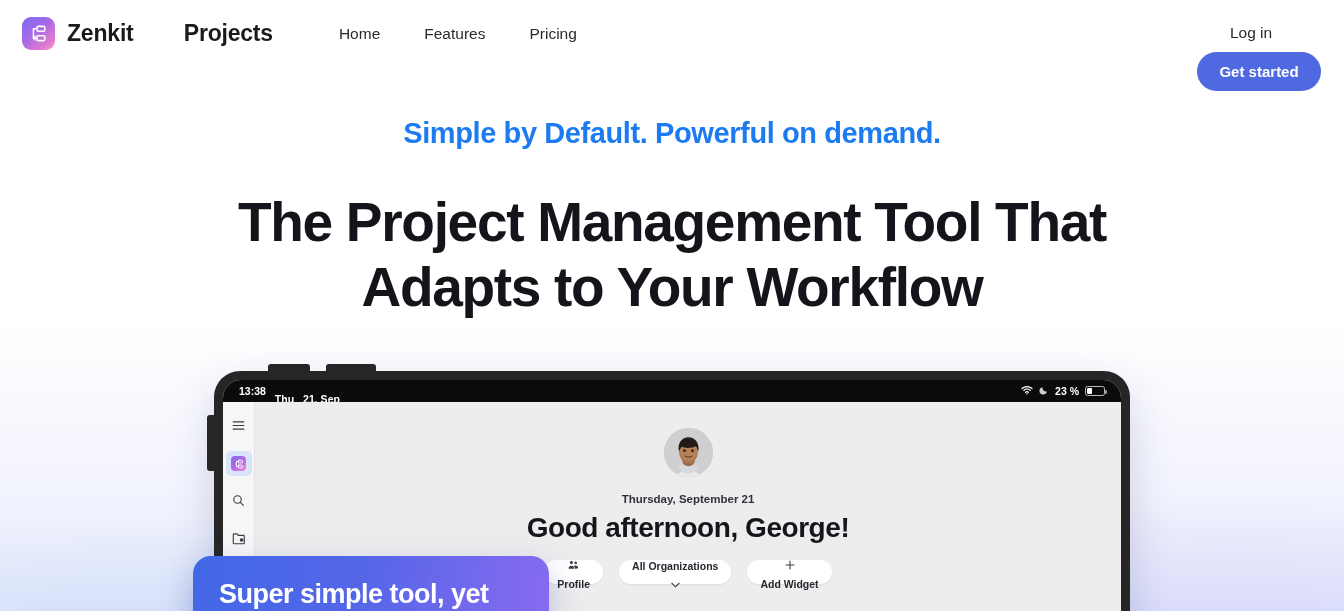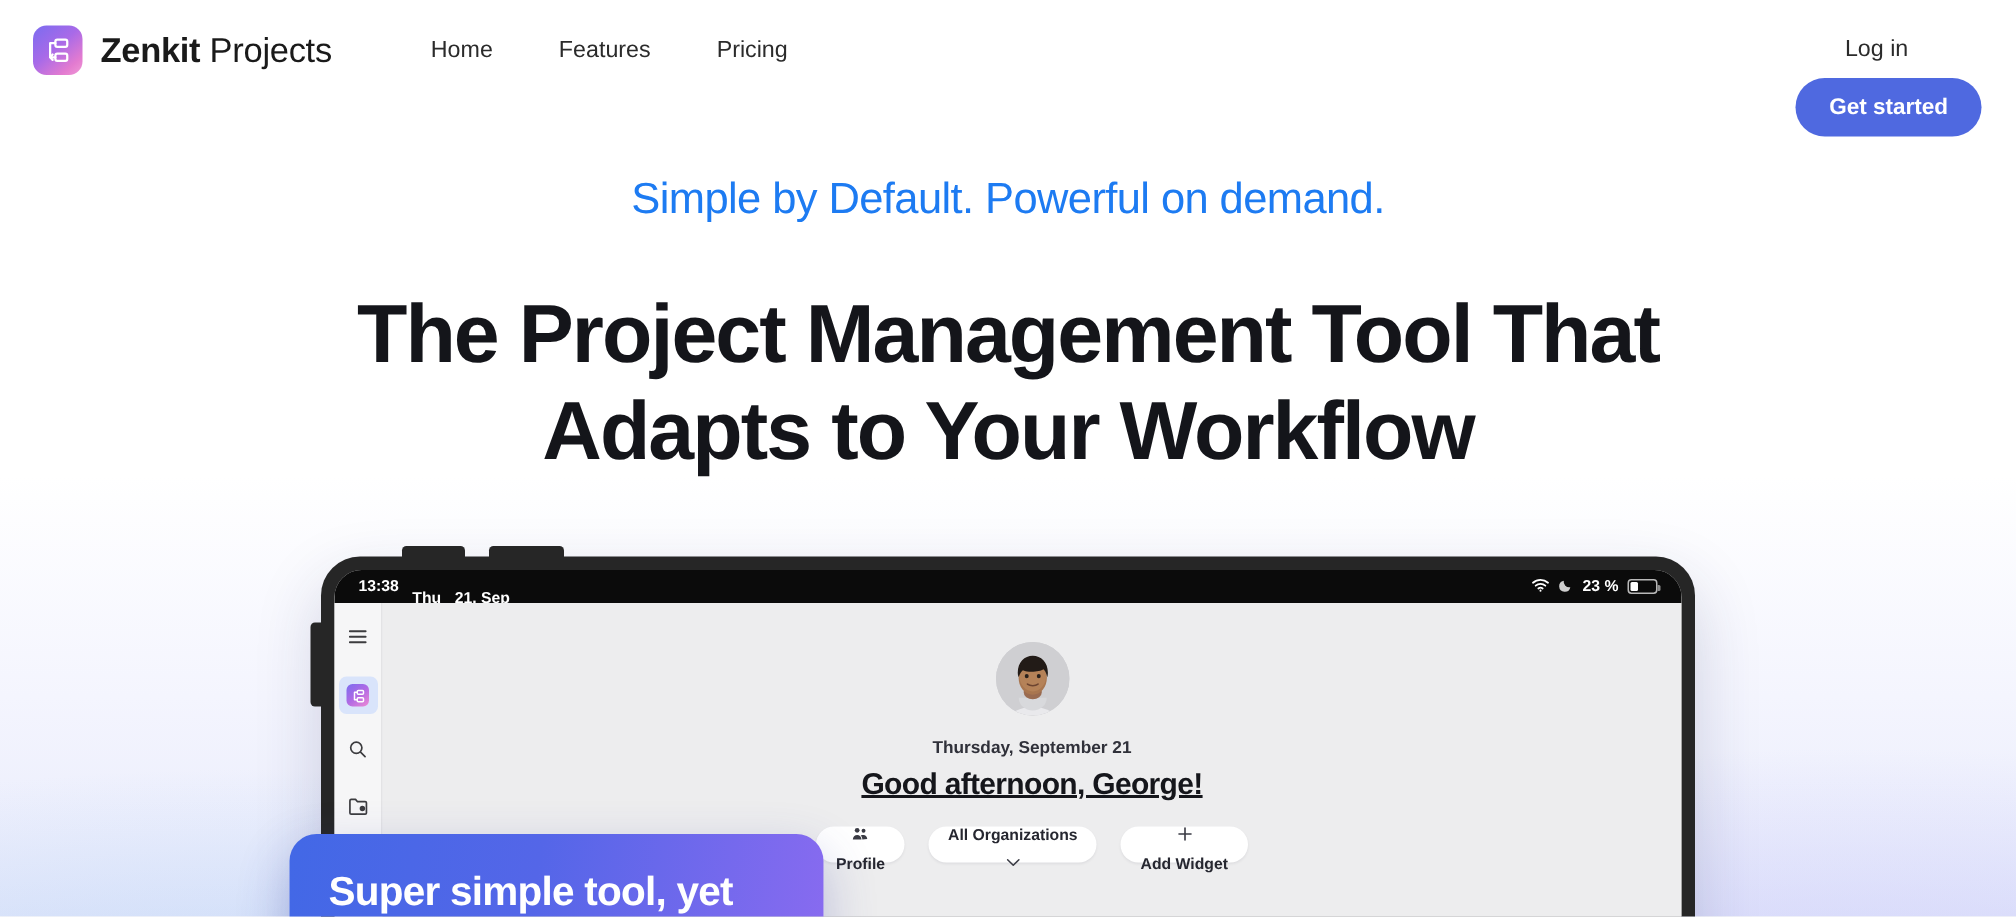--- a/index.html
+++ b/index.html
@@ -62,21 +62,21 @@
   }
   .brand-logo svg { display: block; }
 
   .brand-text {
     font-size: 23px;
     letter-spacing: -0.2px;
     color: #1a1a1a;
     white-space: nowrap;
   }
   .brand-text .b1 { font-weight: 700; }
-  .brand-text .b2 { font-weight: 400; }
+  .brand-text .b2 { font-weight: 700; margin-left: 44px; }
 
   .nav-links {
     display: flex;
     align-items: center;
     gap: 0px;
   }
   .nav-link {
     font-size: 15.5px;
     color: #2b2b2b;
     text-decoration: none;
@@ -110,21 +110,21 @@
   }
 
   
   .hero {
     text-align: center;
     padding-top: 50px;
   }
   .hero-eyebrow {
     color: #1d7bf2;
     font-size: 29px;
-    font-weight: 400;
+    font-weight: 700;
     letter-spacing: -0.4px;
     line-height: 1.15;
   }
   .hero-title {
     margin-top: 40px;
     color: #14151a;
     font-size: 55px;
     font-weight: 700;
     line-height: 1.17;
     letter-spacing: -1.3px;
@@ -264,25 +264,24 @@
   .avatar svg { display: block; width: 100%; height: 100%; }
 
   .app-date {
     margin-top: 16px;
     font-size: 11.5px;
     font-weight: 600;
     color: #30313a;
   }
   .app-greeting {
     margin-top: 7px;
-    font-size: 20px;
+    font-size: 28px;
     font-weight: 700;
     color: #15161b;
     letter-spacing: -0.45px;
-    text-decoration: underline;
   }
 
   .app-toolbar {
     margin-top: 16px;
     display: flex;
     align-items: center;
     gap: 16px;
   }
   .pill {
     background: #ffffff;

